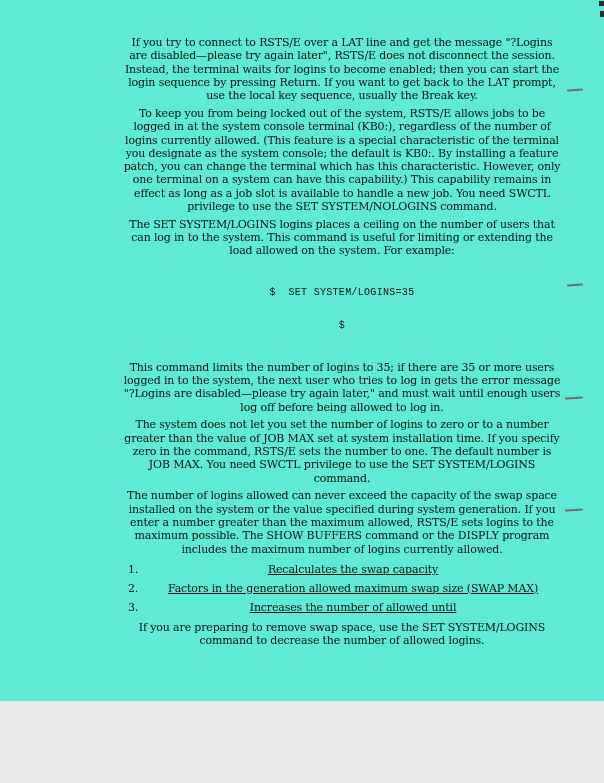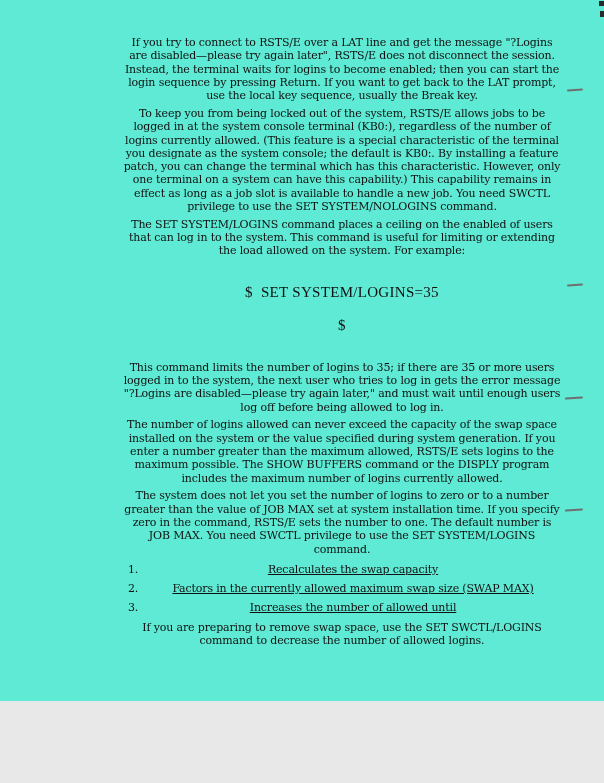--- a/index.html
+++ b/index.html
@@ -23,22 +23,22 @@
     top: 36px;
     width: 440px;
     font-size: 11px;
     line-height: 13.3px;
     letter-spacing: -0.15px;
   }
   .body-text p {
     margin: 0 0 4.5px 0;
   }
   .code-block {
-    font-family: Liberation Serif, serif;
-    font-size: 15px;
+    font-family: Liberation Mono, monospace;
+    font-size: 10px;
     line-height: 11px;
     letter-spacing: 0.3px;
     margin: 7px 0 8px 0;
     white-space: pre;
   }
   .code-line { display: block; }
   .num-list {
     margin: 7px 0 7px 0;
   }
   .list-item {
@@ -86,47 +86,47 @@
   .corner-2 { left: 600px; top: 11px; width: 4px; height: 6px; }
 </style>
 </head>
 <body>
 
 <div class="page">
 
   <div class="body-text">
     <p>If you try to connect to RSTS/E over a LAT line and get the message "?Logins are disabled—please try again later", RSTS/E does not disconnect the session. Instead, the terminal waits for logins to become enabled; then you can start the login sequence by pressing Return. If you want to get back to the LAT prompt, use the local key sequence, usually the Break key.</p>
     <p>To keep you from being locked out of the system, RSTS/E allows jobs to be logged in at the system console terminal (KB0:), regardless of the number of logins currently allowed. (This feature is a special characteristic of the terminal you designate as the system console; the default is KB0:. By installing a feature patch, you can change the terminal which has this characteristic. However, only one terminal on a system can have this capability.) This capability remains in effect as long as a job slot is available to handle a new job. You need SWCTL privilege to use the SET SYSTEM/NOLOGINS command.</p>
-    <p>The SET SYSTEM/LOGINS command places a ceiling on the enabled of users that can log in to the system. This command is useful for limiting or extending the load allowed on the system. For example:</p>
+    <p>The SET SYSTEM/LOGINS logins places a ceiling on the number of users that can log in to the system. This command is useful for limiting or extending the load allowed on the system. For example:</p>
 
     <div class="code-block">
       <span class="code-line">$  SET SYSTEM/LOGINS=35</span>
       <span class="code-line">$</span>
     </div>
 
     <p>This command limits the number of logins to 35; if there are 35 or more users logged in to the system, the next user who tries to log in gets the error message "?Logins are disabled—please try again later," and must wait until enough users log off before being allowed to log in.</p>
+    <p>The system does not let you set the number of logins to zero or to a number greater than the value of JOB MAX set at system installation time. If you specify zero in the command, RSTS/E sets the number to one. The default number is JOB MAX. You need SWCTL privilege to use the SET SYSTEM/LOGINS command.</p>
     <p>The number of logins allowed can never exceed the capacity of the swap space installed on the system or the value specified during system generation. If you enter a number greater than the maximum allowed, RSTS/E sets logins to the maximum possible. The SHOW BUFFERS command or the DISPLY program includes the maximum number of logins currently allowed.</p>
-    <p>The system does not let you set the number of logins to zero or to a number greater than the value of JOB MAX set at system installation time. If you specify zero in the command, RSTS/E sets the number to one. The default number is JOB MAX. You need SWCTL privilege to use the SET SYSTEM/LOGINS command.</p>
 
     <div class="num-list">
       <div class="list-item">
         <span class="list-num">1.</span>
         <span class="list-text">Recalculates the swap capacity</span>
       </div>
       <div class="list-item">
         <span class="list-num">2.</span>
-        <span class="list-text">Factors in the currently allowed maximum swap size (SWAP MAX)</span>
+        <span class="list-text">Factors in the generation allowed maximum swap size (SWAP MAX)</span>
       </div>
       <div class="list-item">
         <span class="list-num">3.</span>
         <span class="list-text">Increases the number of allowed until</span>
       </div>
     </div>
 
-    <p>If you are preparing to remove swap space, use the SET SWCTL/LOGINS command to decrease the number of allowed logins.</p>
+    <p>If you are preparing to remove swap space, use the SET SYSTEM/LOGINS command to decrease the number of allowed logins.</p>
   </div>
 
   <div class="footer">
     <span class="page-num">13–2</span><span>Job Increases</span>
   </div>
 
   <div class="edge-dash dash-1"></div>
   <div class="edge-dash dash-2"></div>
   <div class="edge-dash dash-3"></div>
   <div class="edge-dash dash-4"></div>

